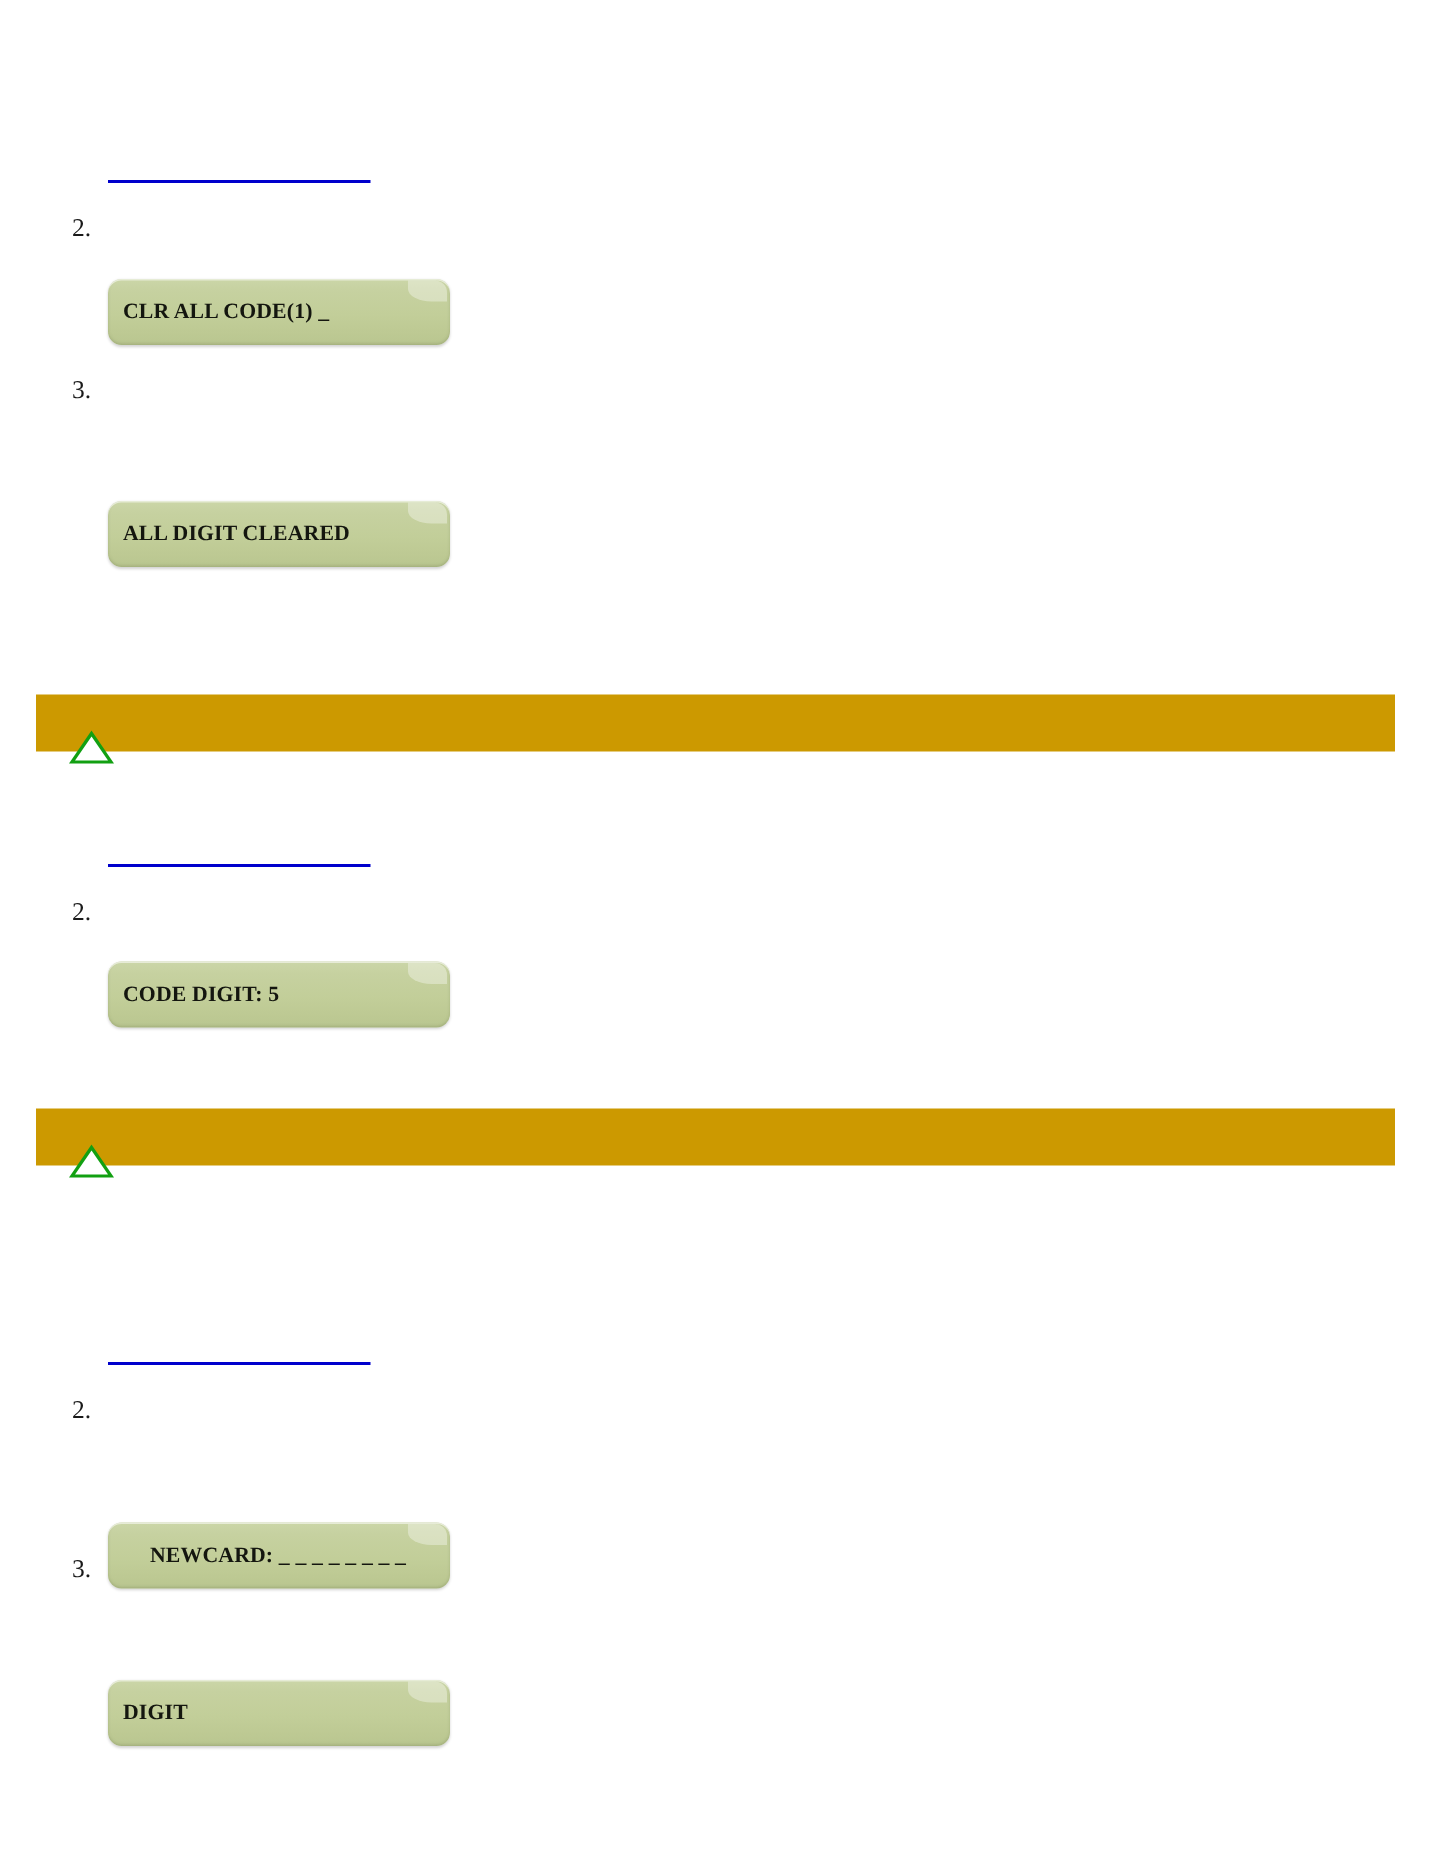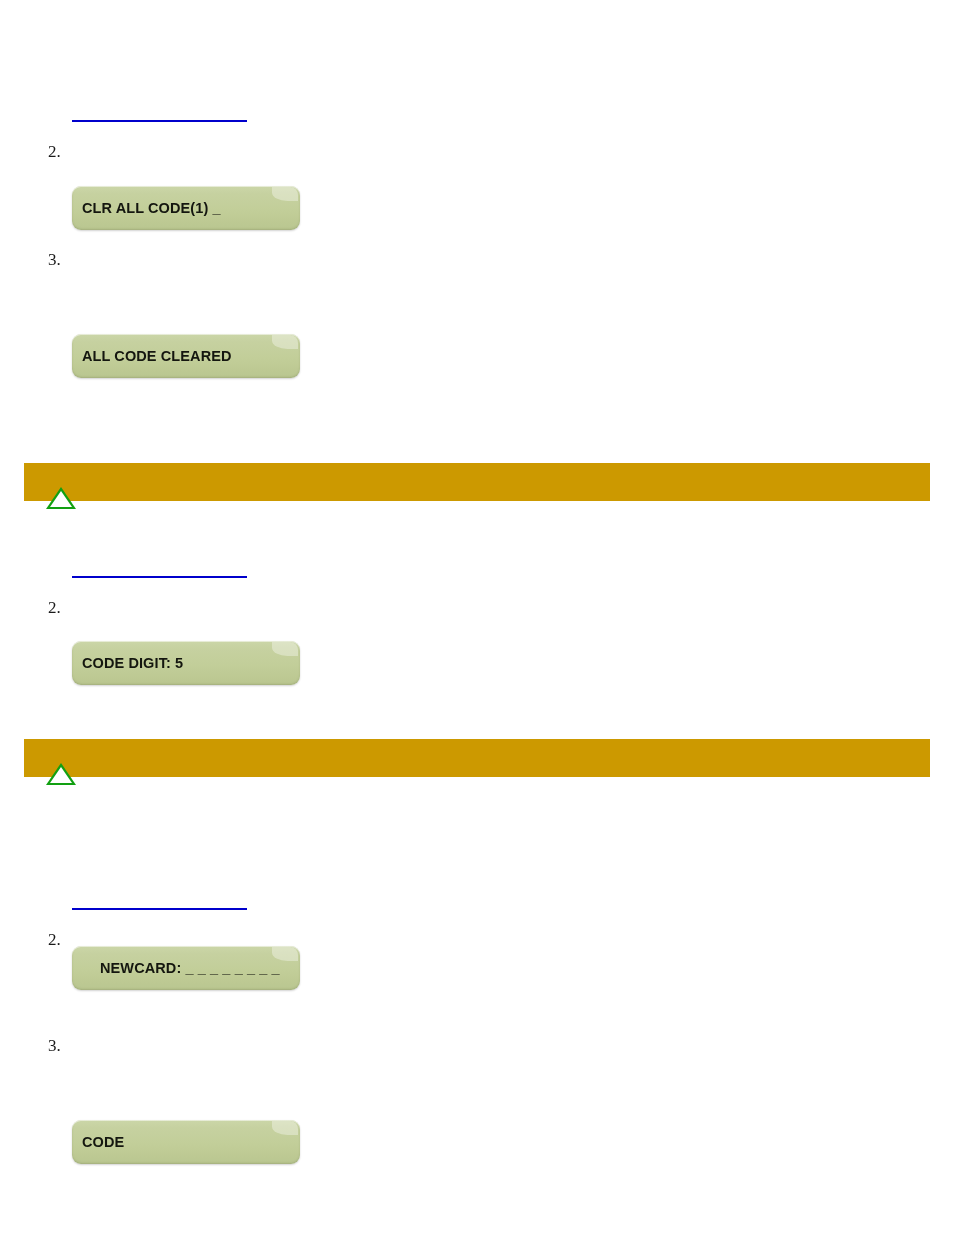--- a/index.html
+++ b/index.html
@@ -66,21 +66,21 @@
     right: 2px;
     width: 26px;
     height: 14px;
     border-radius: 0 8px 0 60%;
     background: rgba(255,255,255,.35);
     pointer-events: none;
   }
   .lcd-text {
     position: relative;
     z-index: 2;
-    font-family: Liberation Sans, sans-serif;
+    font-family: Liberation Serif, serif;
     font-weight: bold;
     font-size: 14.5px;
     letter-spacing: .1px;
     color: #14160f;
     white-space: pre;
   }
 
   
   .topband {
     position: absolute;
@@ -118,21 +118,21 @@
 
 <div class="list-marker" style="left:48px; top:142px;">2.</div>
 
 <div class="lcd" style="top:186px;">
   <span class="lcd-text">CLR ALL CODE(1) _</span>
 </div>
 
 <div class="list-marker" style="left:48px; top:250px;">3.</div>
 
 <div class="lcd" style="top:334px;">
-  <span class="lcd-text">ALL CODE CLEARED</span>
+  <span class="lcd-text">ALL DIGIT CLEARED</span>
 </div>
 
 <div class="topband" style="top:463px;">
   <span class="topband-arrow"></span>
 
 </div>
 
 <a class="doc-link" href="#" style="left:72px; top:562px; width:175px;"></a>
 
 <div class="list-marker" style="left:48px; top:598px;">2.</div>
@@ -143,21 +143,21 @@
 
 <div class="topband" style="top:739px;">
   <span class="topband-arrow"></span>
 
 </div>
 
 <a class="doc-link" href="#" style="left:72px; top:894px; width:175px;"></a>
 
 <div class="list-marker" style="left:48px; top:930px;">2.</div>
 
-<div class="lcd" style="top:946px;padding-left:28px;">
+<div class="lcd" style="top:1015px;padding-left:28px;">
   <span class="lcd-text">NEWCARD: _ _ _ _ _ _ _ _</span>
 </div>
 
 <div class="list-marker" style="left:48px; top:1036px;">3.</div>
 
 <div class="lcd" style="top:1120px;">
-  <span class="lcd-text">CODE</span>
+  <span class="lcd-text">DIGIT</span>
 </div>
 
 </body></html>

